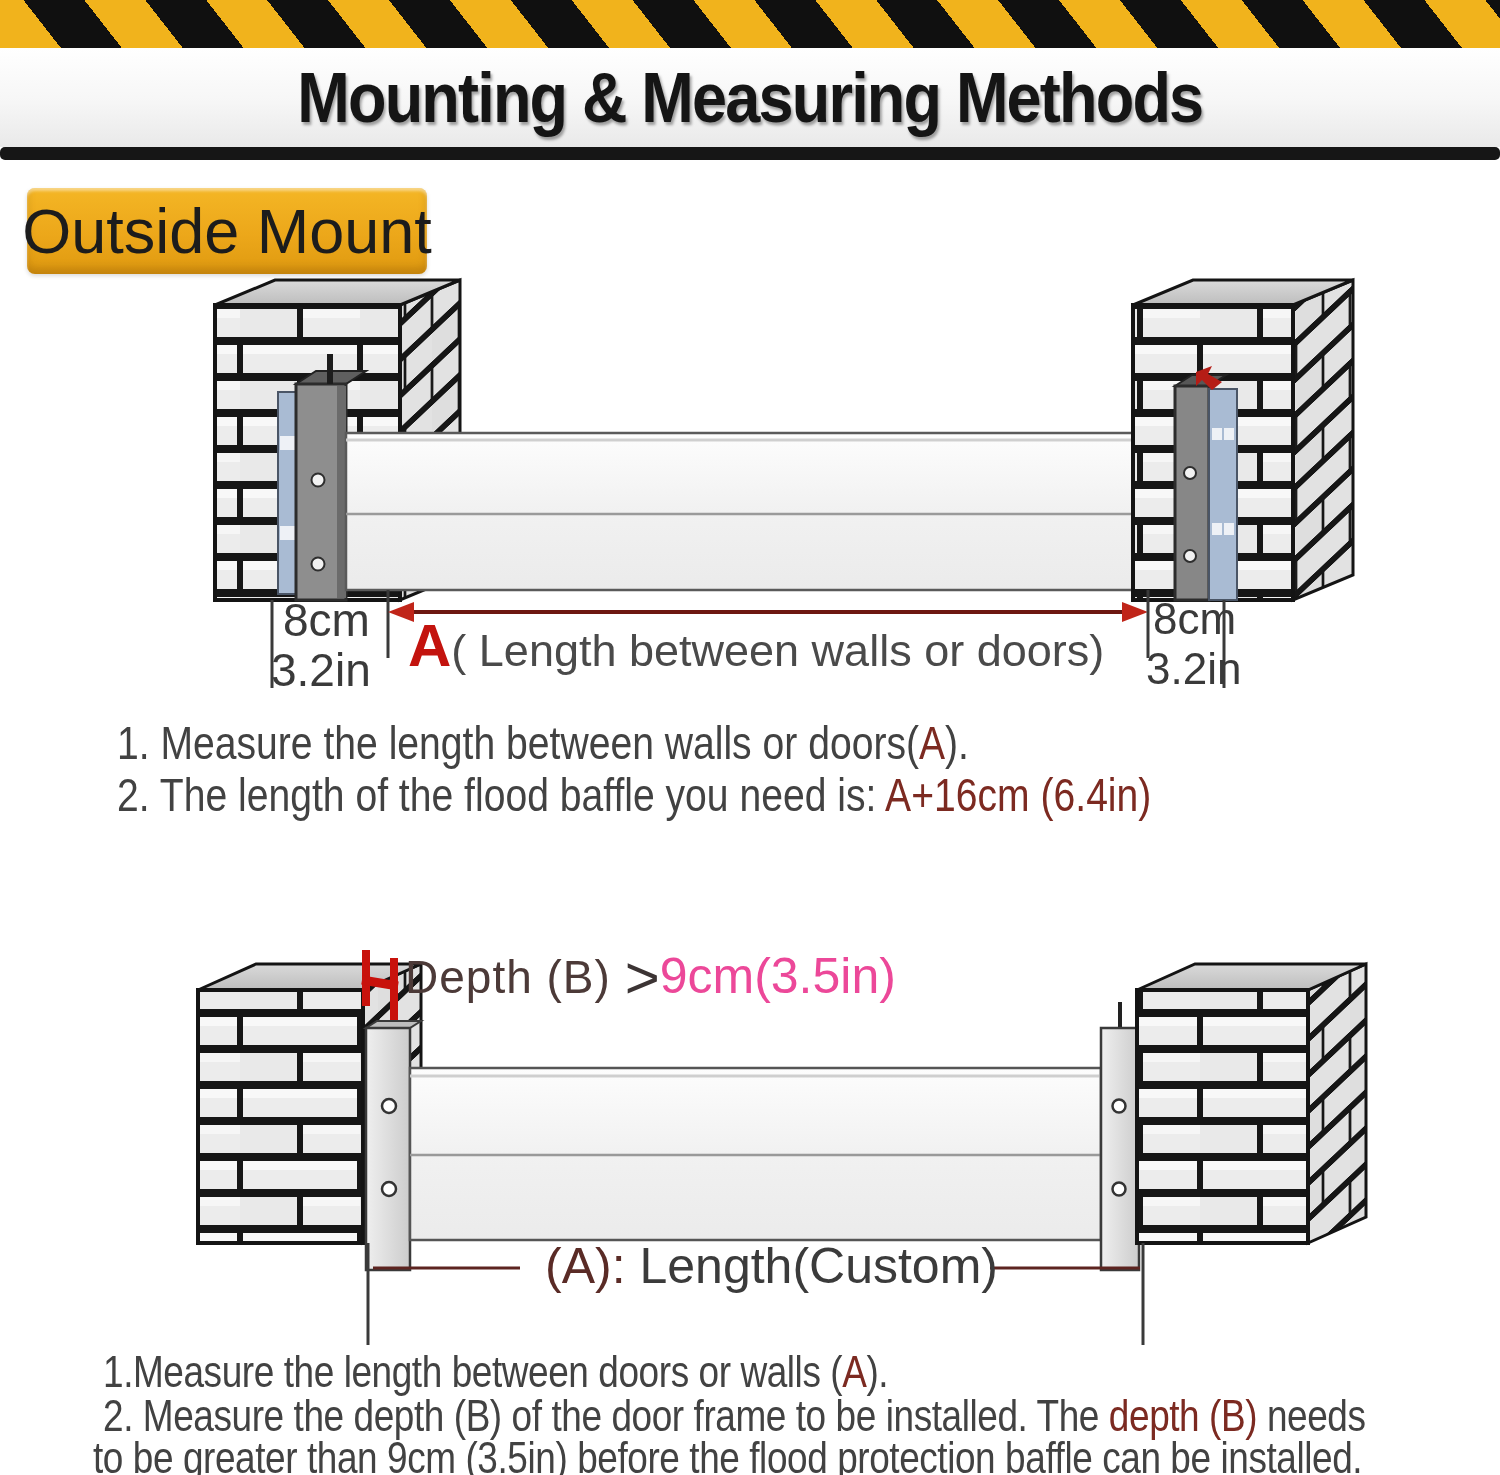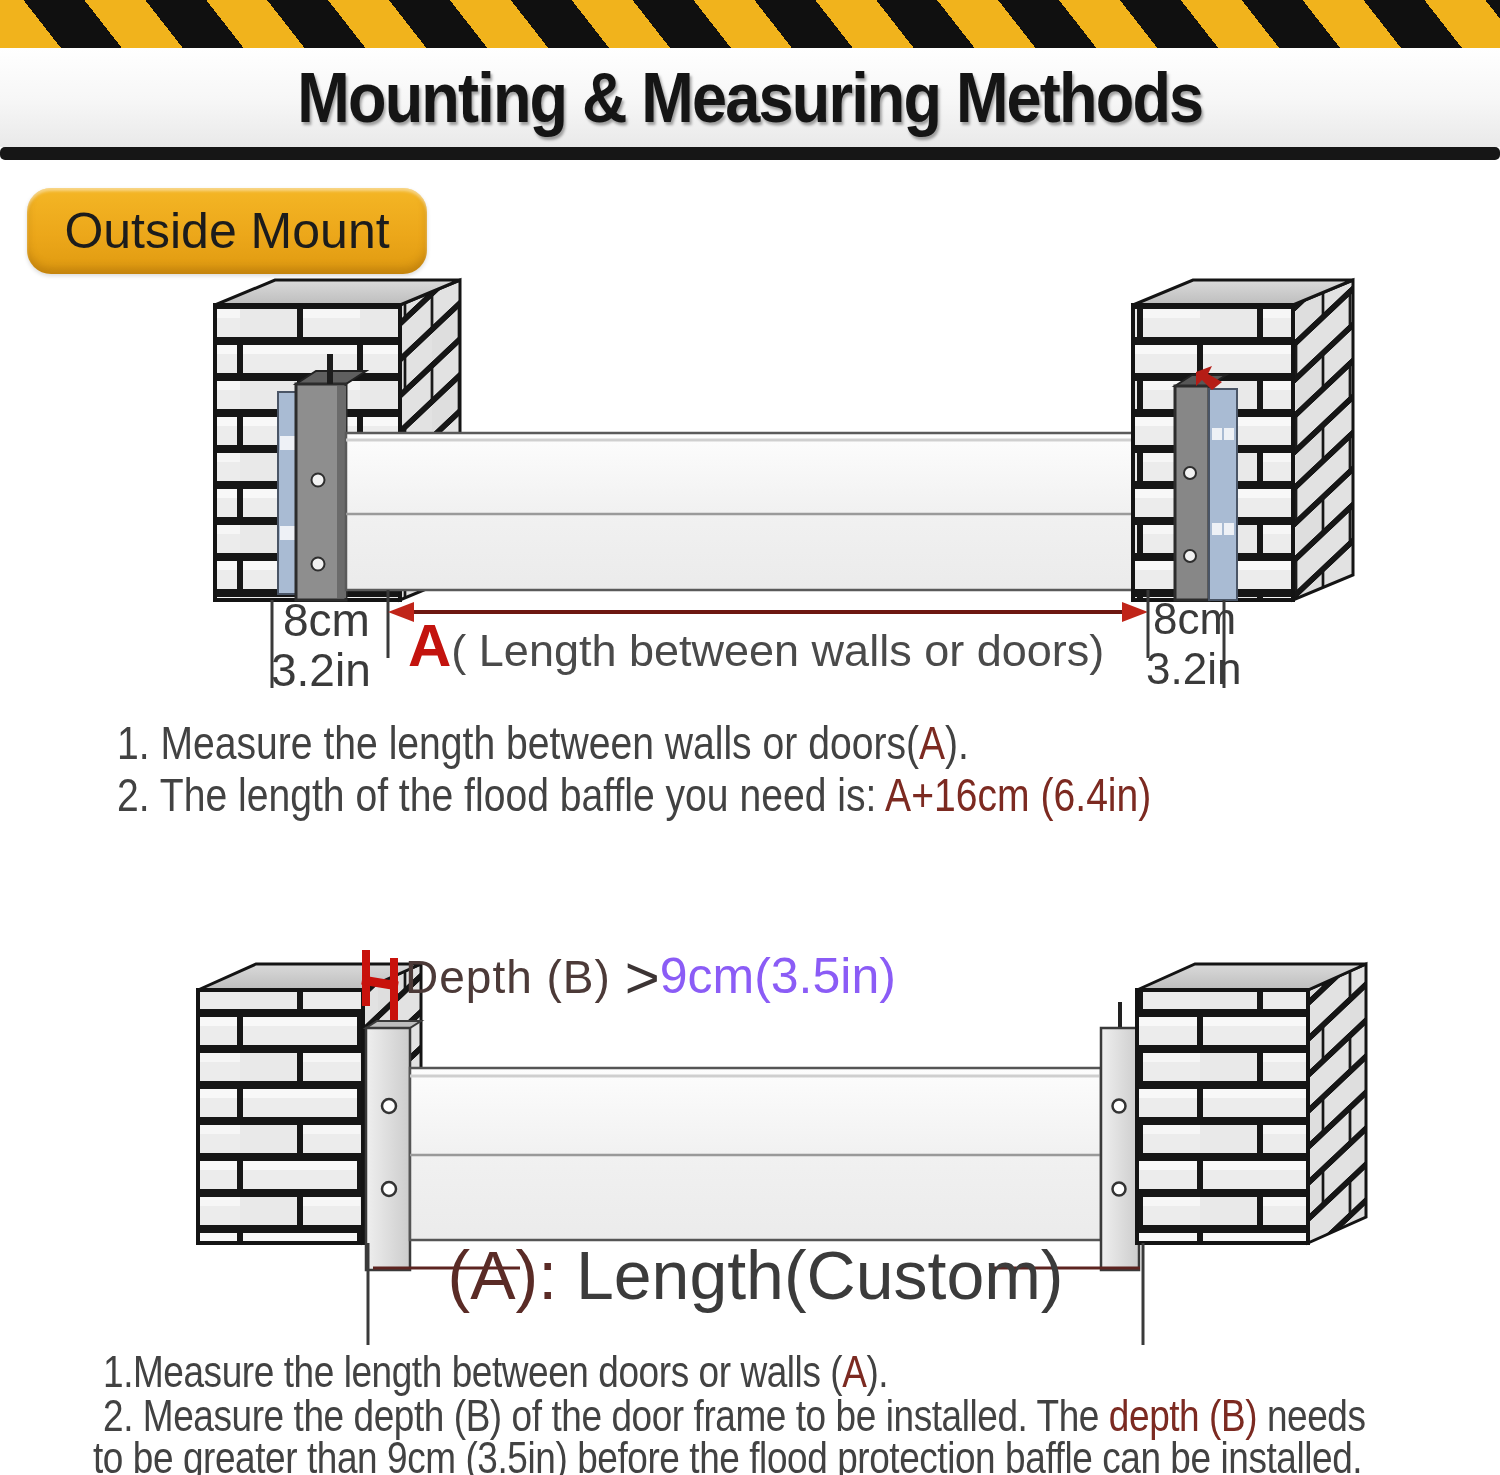--- a/index.html
+++ b/index.html
@@ -13,21 +13,21 @@
   .title-band{position:absolute;left:0;top:48px;width:1500px;height:99px;
       background:linear-gradient(180deg,#ffffff 0%,#f6f6f6 55%,#e9e9e9 100%);
       display:flex;align-items:center;justify-content:center;}
   .page-title{margin:0;font-size:70px;font-weight:bold;color:#151515;white-space:nowrap;
       transform:scaleX(.9);letter-spacing:-2px;text-shadow:2px 3px 3px rgba(0,0,0,.35);}
   .black-bar{position:absolute;left:0;top:147px;width:1500px;height:13px;background:#161616;border-radius:5px;}
 
   
   .badge{position:absolute;display:flex;align-items:center;justify-content:center;
       background:linear-gradient(180deg,#f4b625 0%,#eca71a 55%,#df9a10 100%);
-      border-radius:24px;font-size:50px;color:#1c1c1c;white-space:nowrap;
+      border-radius:8px;font-size:63px;color:#1c1c1c;white-space:nowrap;
       box-shadow:inset 0 3px 3px rgba(255,255,255,.45), inset 0 -6px 8px rgba(120,70,0,.28), 0 2px 4px rgba(0,0,0,.15);}
   .badge-outside{left:27px;top:188px;width:400px;height:86px;}
   .badge-inside{left:23px;top:839px;width:349px;height:88px;}
 
   .diag{position:absolute;left:0;}
   #diag-outside{top:268px;}
   #diag-inside{top:940px;}
 
   
   .lbl{position:absolute;color:#3a3a3a;line-height:1;white-space:nowrap;}
@@ -35,24 +35,24 @@
   .gap-in-left{left:271px;top:647px;font-size:46px;}
   .gap-cm-right{left:1153px;top:597px;font-size:44px;}
   .gap-in-right{left:1146px;top:647px;font-size:44px;}
   .span-label{left:408px;top:616px;text-align:right;}
   .span-label .a-letter{font-size:60px;font-weight:bold;color:#c3130e;}
   .span-label .span-text{font-size:45px;color:#4a4a4a;}
 
   .depth-label{left:405px;top:948px;}
   .depth-name{font-size:46px;color:#4c3a38;letter-spacing:1px;}
   .depth-gt{font-size:60px;color:#3c3434;vertical-align:-5px;}
-  .depth-val{font-size:50px;color:#8b5cf6;}
-
-  .spanA-inside{position:absolute;left:410px;top:1241px;width:691px;text-align:center;
-      font-size:68px;color:#3b3b3b;white-space:nowrap;line-height:1;}
+  .depth-val{font-size:50px;color:#ec4899;}
+
+  .spanA-inside{position:absolute;left:426px;top:1241px;width:691px;text-align:center;
+      font-size:50px;color:#3b3b3b;white-space:nowrap;line-height:1;}
   .spanA-inside .a-part{color:#5a2b26;}
 
   
   .step{position:absolute;color:#424242;white-space:nowrap;line-height:1;
       transform-origin:left top;}
   .step .em{color:#7c2a21;}
   .step-out1{left:117px;top:720px;font-size:46px;transform:scaleX(.85);}
   .step-out2{left:117px;top:772px;font-size:46px;transform:scaleX(.85);}
   .step-in1{left:103px;top:1350px;font-size:44px;transform:scaleX(.84);letter-spacing:-.5px;}
   .step-in2{left:103px;top:1394px;font-size:44px;transform:scaleX(.84);letter-spacing:-.5px;}

